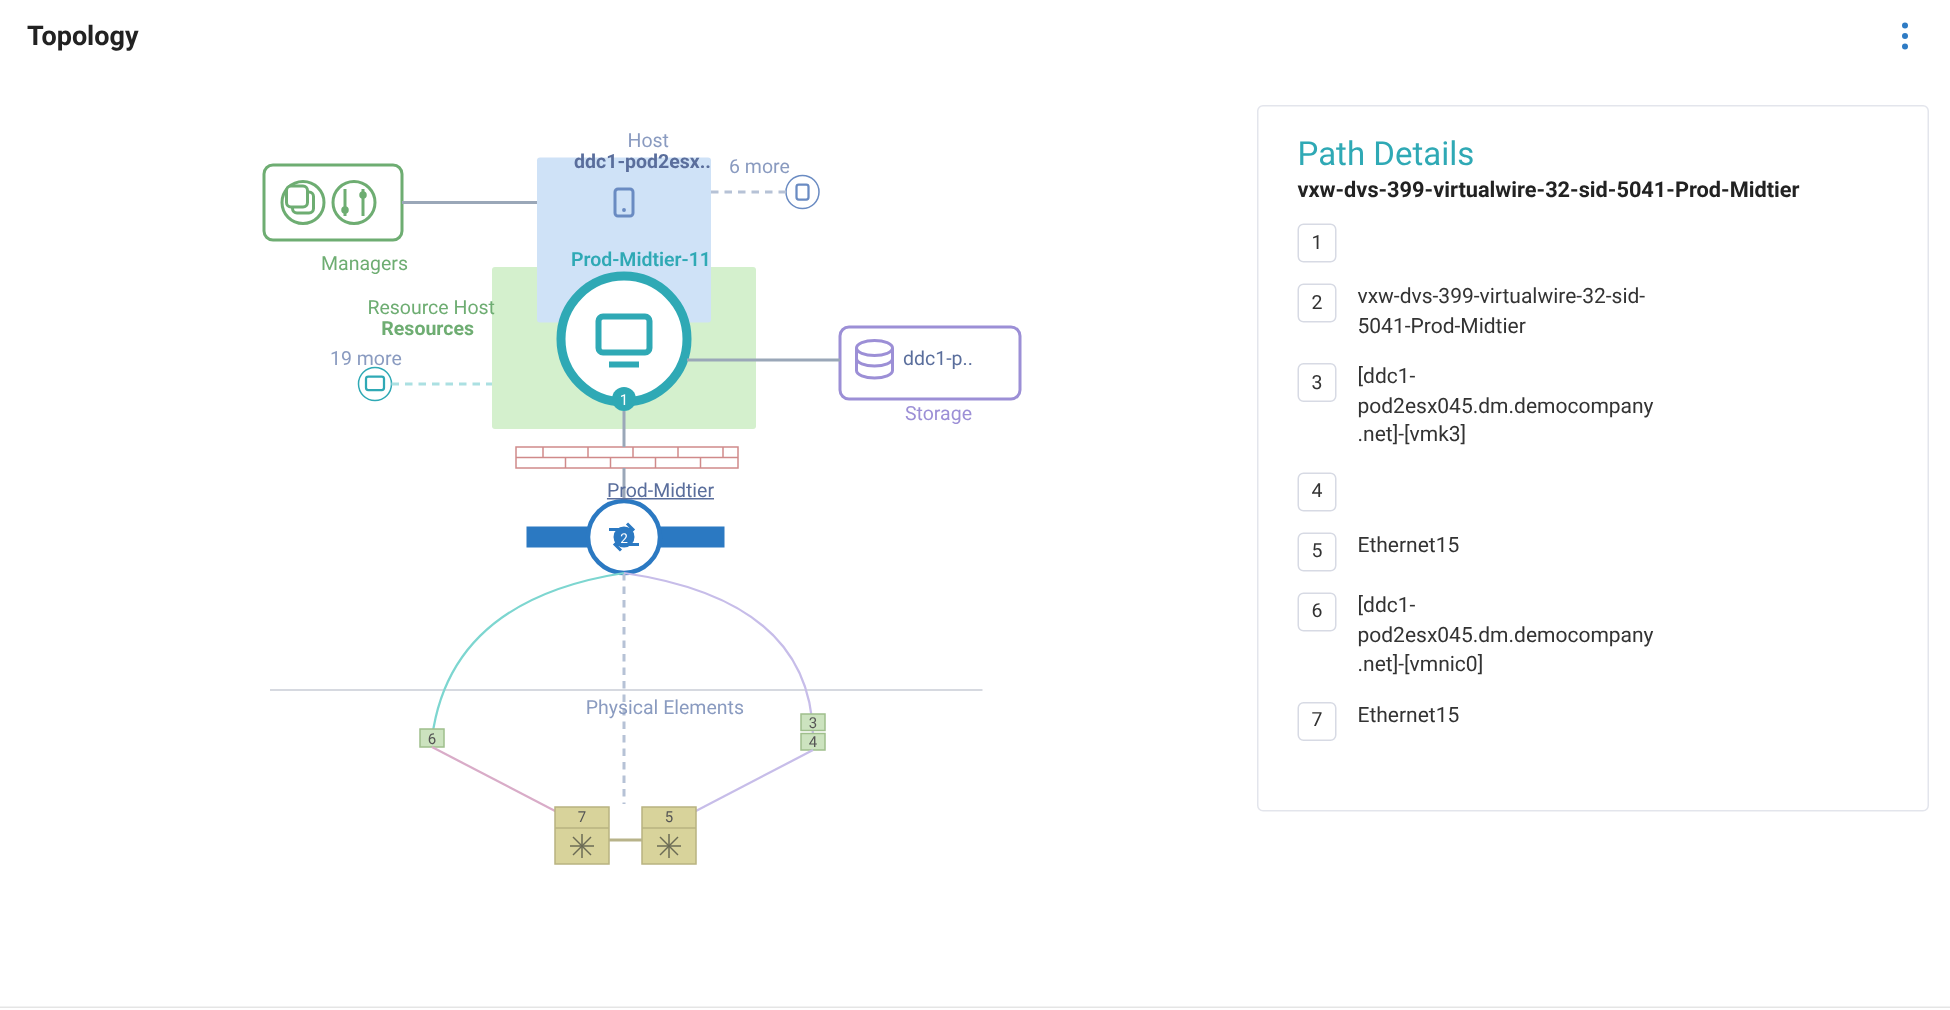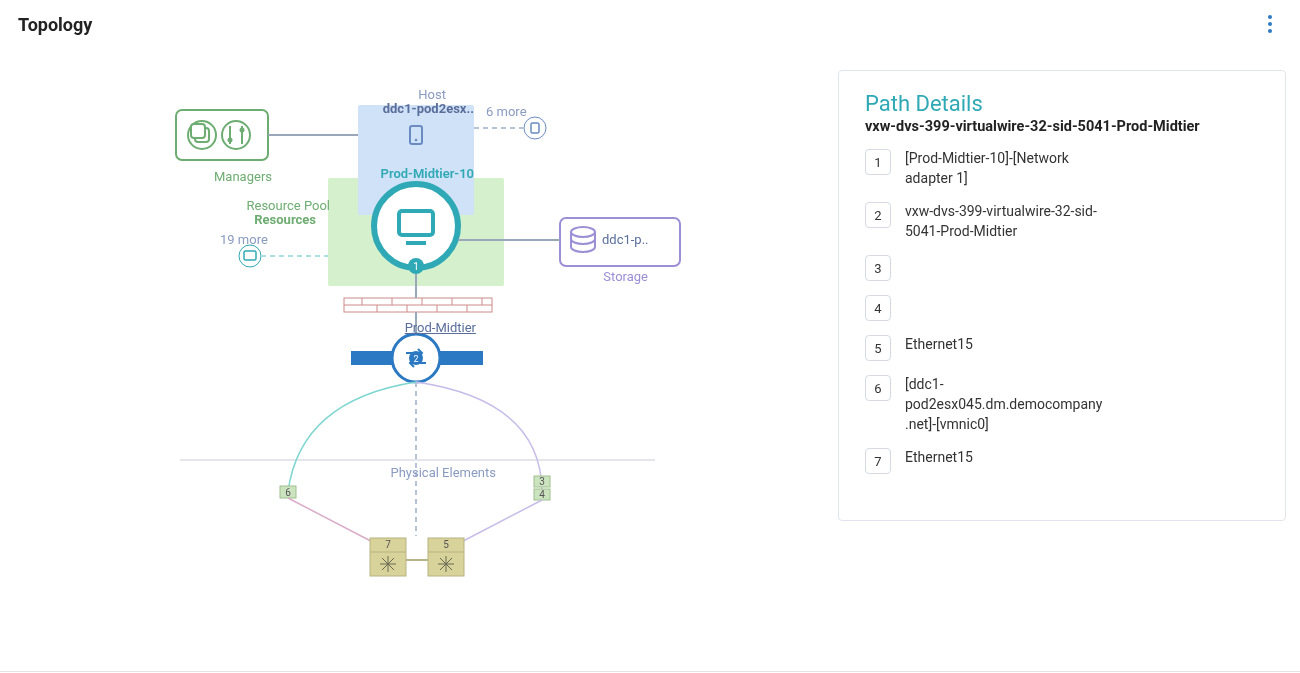--- a/index.html
+++ b/index.html
@@ -152,45 +152,45 @@
           <line x1="452" y1="518" x2="440" y2="530"></line>
         <line x1="446" y1="516" x2="446" y2="532"></line>
           <line x1="438" y1="524" x2="454" y2="524"></line>
       </g>
     </g>
     <line x1="406" y1="520" x2="428" y2="520" stroke="#b8b38a" stroke-width="2"></line>
   </svg>
 
   <div class="label lightnavy" style="left:388px; top:47px; width:58px;">Host</div>
   <div class="label navy bold" style="left:358px; top:61px; width:116px;">ddc1-pod2esx..</div>
-  <div class="label teal" style="left:358px; top:126px; width:116px;">Prod-Midtier-10</div>
+  <div class="label teal" style="left:358px; top:126px; width:116px;">Prod-Midtier-11</div>
   <div class="label green" style="left:172px; top:129px; width:100px;">Managers</div>
-  <div class="label green" style="left:210px; top:158px; width:120px; text-align:right;">Resource Pool</div>
+  <div class="label green" style="left:210px; top:158px; width:120px; text-align:right;">Resource Host</div>
   <div class="label green bold" style="left:196px; top:172px; width:120px; text-align:right;">Resources</div>
   <div class="small-count" style="position:absolute; left:220px; top:192px;">19 more</div>
   <div class="small-count" style="position:absolute; left:486px; top:64px;">6 more</div>
   <div class="label navy" style="left:602px; top:192px; text-align:left;">ddc1-p..</div>
   <div class="label" style="left:592px; top:229px; width:56px; color:#9c8fd6;">Storage</div>
   <div class="label navy" style="left:356px; top:280px; width:120px;text-decoration:underline;">Prod-Midtier</div>
   <div class="label" style="left:336px; top:425px; width:160px; color:#8a9bc0;">Physical Elements</div>
 
   <div class="panel">
     <div class="panel-title">Path Details</div>
     <div class="panel-sub">vxw-dvs-399-virtualwire-32-sid-5041-Prod-Midtier</div>
     <div id="path-list">
         <div class="path-item">
           <div class="path-num">1</div>
-          <div class="path-text">[Prod-Midtier-10]-[Network adapter 1]</div>
         </div>
         <div class="path-item">
           <div class="path-num">2</div>
           <div class="path-text">vxw-dvs-399-virtualwire-32-sid-5041-Prod-Midtier</div>
         </div>
         <div class="path-item">
           <div class="path-num">3</div>
+          <div class="path-text">[ddc1-pod2esx045.dm.democompany.net]-[vmk3]</div>
         </div>
         <div class="path-item">
           <div class="path-num">4</div>
         </div>
         <div class="path-item">
           <div class="path-num">5</div>
           <div class="path-text">Ethernet15</div>
         </div>
         <div class="path-item">
           <div class="path-num">6</div>

